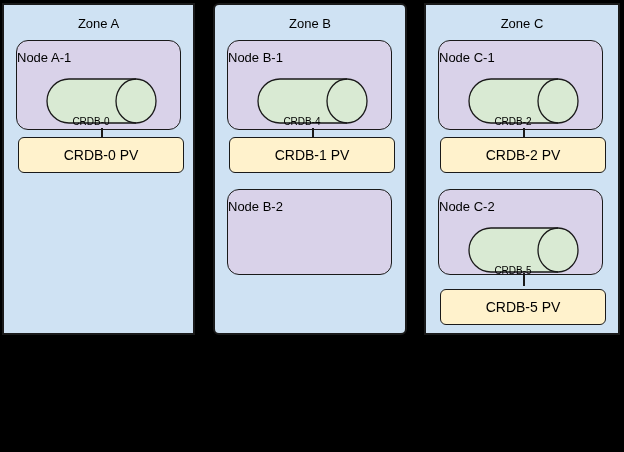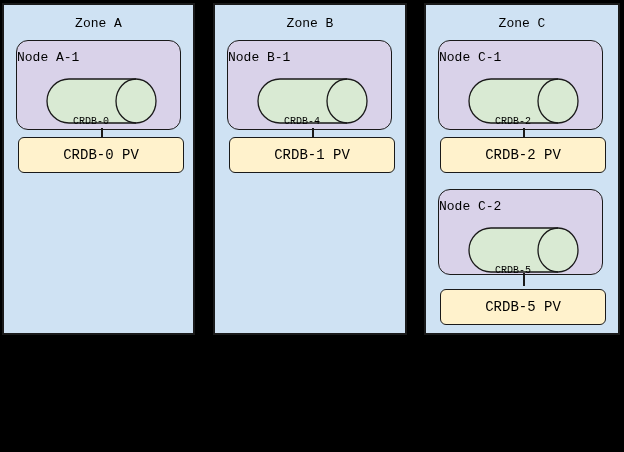--- a/index.html
+++ b/index.html
@@ -5,34 +5,34 @@
   html, body {
     margin: 0;
     padding: 0;
     background: #000;
   }
   .canvas {
     position: relative;
     width: 624px;
     height: 452px;
     background: var(--background, #000);
-    font-family: Liberation Mono, monospace;
+    font-family: Liberation Sans, sans-serif;
     color: #000;
     overflow: hidden;
   }
   .zone {
     position: absolute;
     top: 3px;
     height: 332px;
     background: var(--zone-fill);
     border: 2px solid var(--stroke);
     box-sizing: border-box;
   }
   .zone-a { left: 2px;   width: 193px; }
-  .zone-b { left: 213px; width: 194px; }
+  .zone-b { left: 213px; width: 194px; border-radius: 6px; }
   .zone-c { left: 424px; width: 196px; }
   .zone-title {
     position: absolute;
     top: 11px;
     left: 0;
     right: 0;
     text-align: center;
     font-size: 13px;
   }
   .node {
@@ -134,20 +134,23 @@
           <ellipse cx="90" cy="23" rx="20" ry="22" style="fill:var(--cylinder-fill);stroke:var(--stroke);stroke-width:1.3"></ellipse>
           <path d="M90 1 H23 A22 22 0 0 0 23 45 H90" style="fill:none;stroke:var(--stroke);stroke-width:1.3"></path>
         </svg>
         <span class="pod-label">CRDB-4</span>
       </div>
     </div>
     <div class="connector connector-1"></div>
     <div class="pv pv-1">
       <span>CRDB-1 PV</span>
     </div>
+    <div class="node node-2">
+      <div class="node-title">Node B-2</div>
+    </div>
   </section>
 
   <section class="zone zone-c">
     <div class="zone-title">Zone C</div>
     <div class="node node-1">
       <div class="node-title">Node C-1</div>
       <div class="cyl">
         <svg viewBox="0 0 112 46">
           <path d="M90 1 H23 A22 22 0 0 0 23 45 H90 Z" style="fill:var(--cylinder-fill);stroke:none"></path>
           <ellipse cx="90" cy="23" rx="20" ry="22" style="fill:var(--cylinder-fill);stroke:var(--stroke);stroke-width:1.3"></ellipse>

